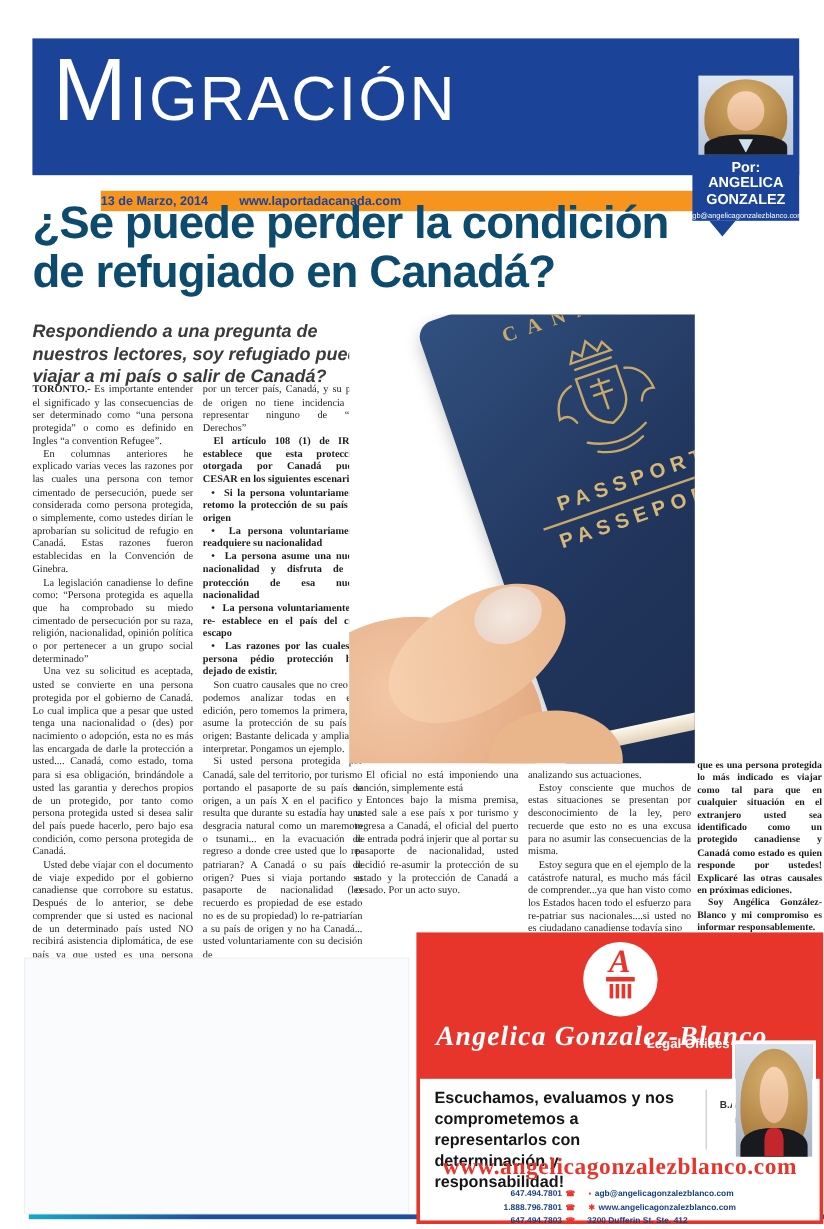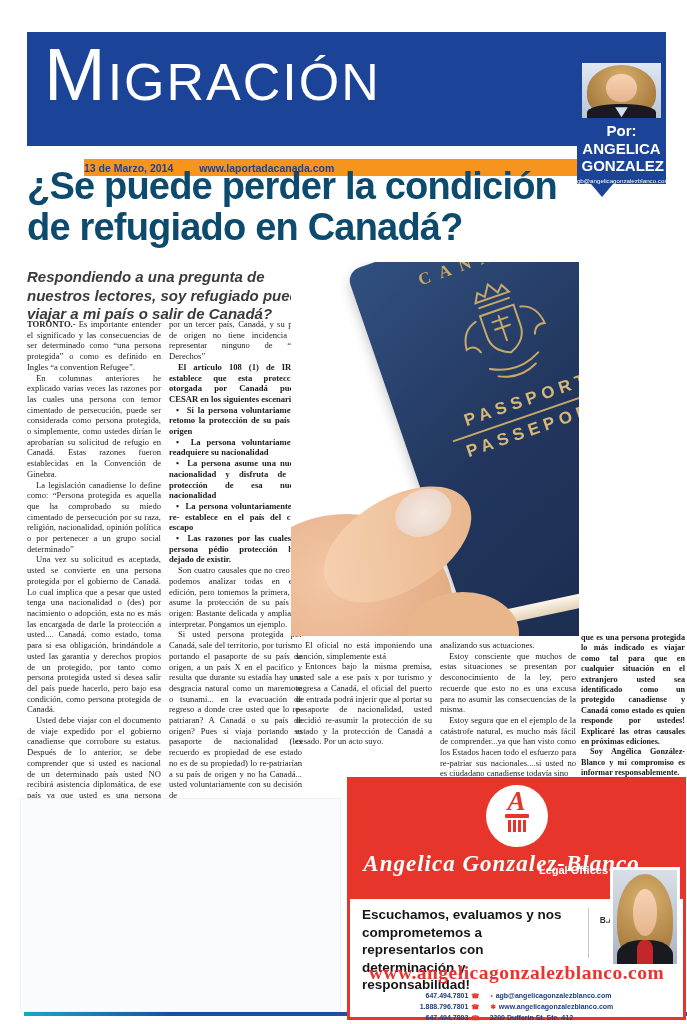--- a/index.html
+++ b/index.html
@@ -29,21 +29,21 @@
   .author-photo{width:79px;height:70px;margin-top:5px;position:relative;overflow:hidden;
                 background:linear-gradient(#dfe7f2,#b9c6d8);}
   .av-hair{position:absolute;left:6%;top:4%;width:88%;height:96%;border-radius:50% 50% 42% 42%;
            background:radial-gradient(circle at 50% 28%,#d9b06e,#a87c3f 75%);}
   .av-face{position:absolute;left:31%;top:20%;width:38%;height:50%;border-radius:50%;
            background:linear-gradient(#f6d3b3,#e7b48e);}
   .av-suit{position:absolute;left:6%;bottom:-8%;width:88%;height:34%;border-radius:45% 45% 0 0;background:#181a20;}
   .av-collar{position:absolute;left:42%;bottom:2%;width:16%;height:18%;background:#cfe0ee;
              clip-path:polygon(50% 100%,0 0,100% 0);}
   .av-scarf{position:absolute;left:38%;bottom:0;width:24%;height:26%;background:#c3272b;border-radius:40% 40% 0 0;}
-  .author-name{color:#fff;font-family:"Liberation Sans",sans-serif;font-weight:bold;font-size:15px;
+  .author-name{color:#fff;font-family:"Liberation Sans",sans-serif;font-weight:bold;font-size:12px;
                text-align:center;line-height:1.15;margin-top:4px;width:80px;}
   .author-email{color:#fff;font-family:"Liberation Sans",sans-serif;font-size:6.2px;margin-top:3px;}
   .author-pointer{position:absolute;left:14px;top:100%;width:0;height:0;
                   border:11px solid transparent;border-top:13px solid #1b4499;border-bottom:0;}
 
   
   .headline{position:absolute;left:27px;top:166px;width:556px;font-family:"Liberation Sans",sans-serif;
             font-weight:bold;font-size:38px;line-height:1.07;letter-spacing:-0.8px;color:#0c4a6e;}
   .standfirst{position:absolute;left:27px;top:268px;width:298px;font-family:"Liberation Sans",sans-serif;
               font-weight:bold;font-style:italic;font-size:15px;line-height:1.24;color:#3b3b3b;}

